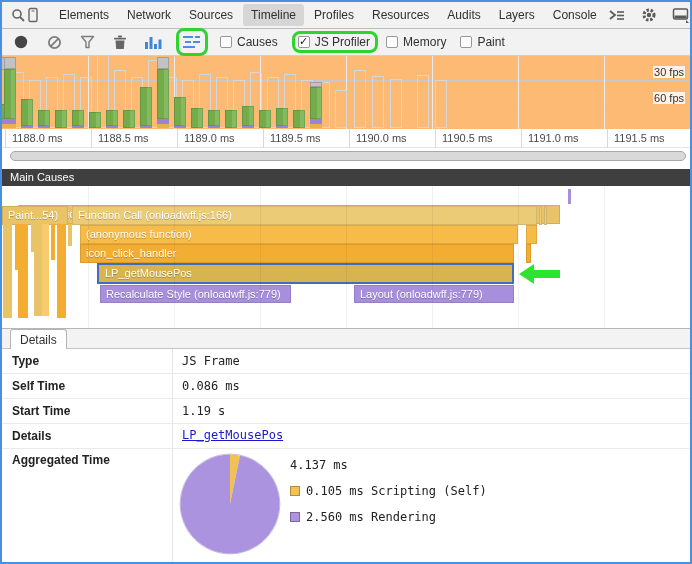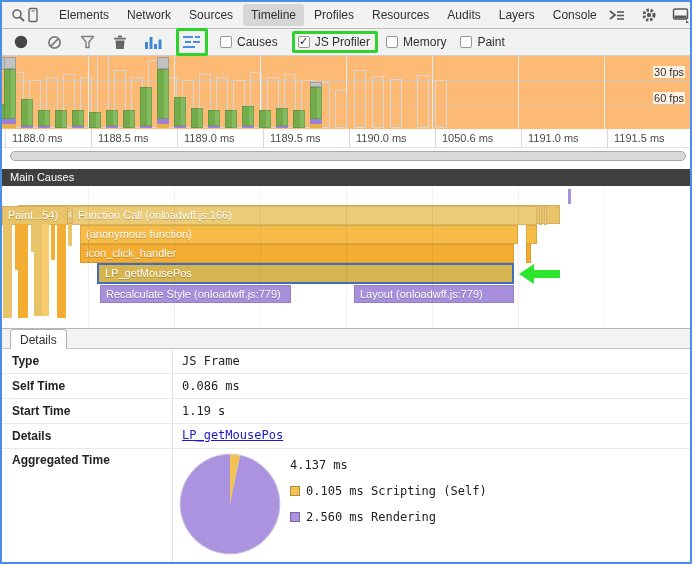--- a/index.html
+++ b/index.html
@@ -14,21 +14,21 @@
   .v-divider { width:1px; height:16px; background:#ccc; margin:0 6px 0 4px; }
   .tab { font-size:12px; color:#303030; padding:4px 8px; margin:0 1px; border-radius:3px; white-space:nowrap; cursor:default; }
   .tab.sel { background:#d6d6d6; }
   .tab-spacer { flex:1; }
   .tabbar .right-icons { display:flex; align-items:center; gap:10px; margin-right:2px; }
 
   
   .toolbar { position:absolute; left:0; top:27px; width:100%; height:27px; background:#f2f2f2;
              border-bottom:1px solid #cfcfcf; display:flex; align-items:center; padding-left:9px; }
   .tool { display:inline-flex; align-items:center; justify-content:center; width:20px; height:20px; margin-right:13px; }
-  .hlbox { border:3px solid #2ed32e; border-radius:2px; display:inline-flex; align-items:center; padding:1px 3px; margin-right:8px; }
+  .hlbox { border:3px solid #2ed32e; border-radius:8px; display:inline-flex; align-items:center; padding:1px 3px; margin-right:8px; }
   .cb { display:inline-flex; align-items:center; margin-right:14px; cursor:default; }
   .cb .box { width:12px; height:12px; border:1px solid #979797; border-radius:2px; background:#fdfdfd;
              display:inline-flex; align-items:center; justify-content:center; font-size:11px; color:#222; }
   .cb .box.checked::after { content:"\2713"; margin-top:-1px; }
   .cb .cbl { font-size:12px; color:#303030; margin-left:5px; white-space:nowrap; }
 
   
   .dash-icon { width:18px; height:12px; position:relative; }
   .dash-icon i { position:absolute; height:2px; background:#4a8fe0; }
 
@@ -297,21 +297,21 @@
       <div class="gorng" style="left: 308px; top: 68px; width: 12px; height: 4px;"></div>
       <div class="gcap" style="left: 308px; top: 26px; width: 12px; height: 5px;"></div>
     </div>
 
   <div class="ruler">
     <div class="rdiv" style="left:3px;">1188.0 ms</div>
     <div class="rdiv" style="left:89px;">1188.5 ms</div>
     <div class="rdiv" style="left:175px;">1189.0 ms</div>
     <div class="rdiv" style="left:261px;">1189.5 ms</div>
     <div class="rdiv" style="left:347px;">1190.0 ms</div>
-    <div class="rdiv" style="left:433px;">1050.6 ms</div>
+    <div class="rdiv" style="left:433px;">1190.5 ms</div>
     <div class="rdiv" style="left:519px;">1191.0 ms</div>
     <div class="rdiv" style="left:605px;">1191.5 ms</div>
   </div>
 
   <div class="scrollrow">
     <div class="hscroll"></div>
   </div>
 
   <div class="mainthread">
     <span>Main Causes</span>

